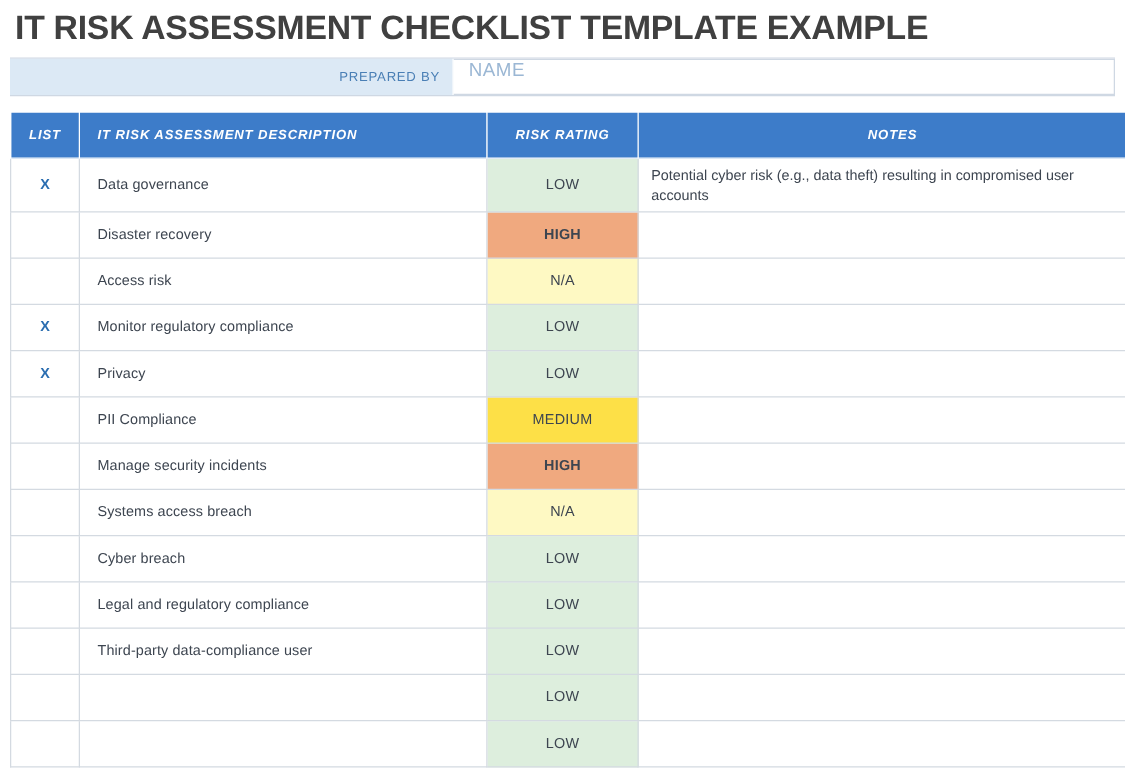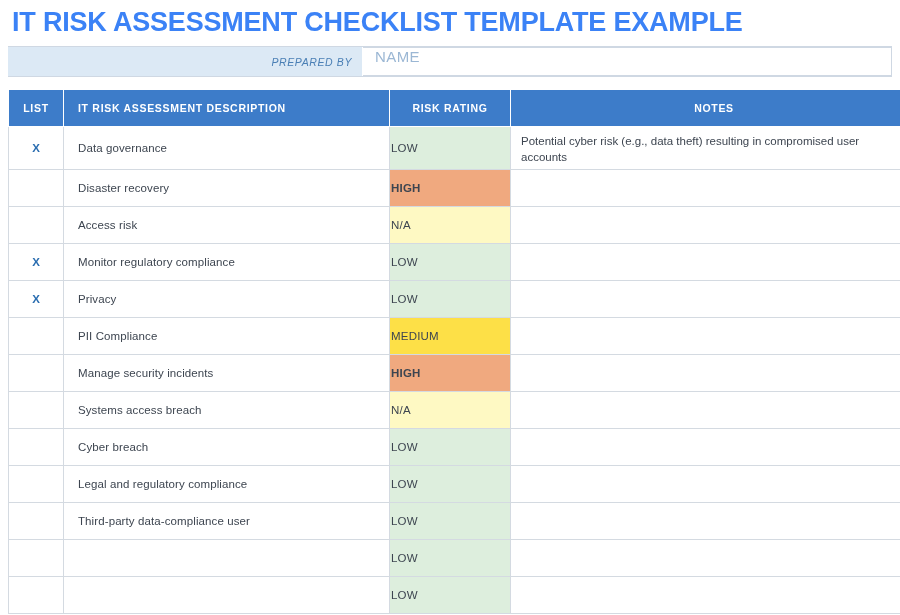--- a/index.html
+++ b/index.html
@@ -15,21 +15,21 @@
     overflow: hidden;
   }
   .page {
     width: 900px;
     box-sizing: border-box;
     padding: 0 8px;
   }
   .title {
     font-size: 27px;
     font-weight: bold;
-    color: #3b82f6;
+    color: #404040;
     letter-spacing: -0.2px;
     padding: 8px 0 10px 4px;
     margin: 0;
     line-height: 1.05;
   }
   
   .prepared-row {
     display: flex;
     align-items: stretch;
     border: 1px solid #cfd8e3;
@@ -40,21 +40,20 @@
   }
   .prepared-label-cell {
     width: 355px;
     background: #dce9f5;
     border-right: 1px solid #ffffff;
     display: flex;
     align-items: center;
     justify-content: flex-end;
     padding-right: 10px;
     box-sizing: border-box;
-    font-style: italic;
   }
   .prepared-label {
     font-size: 10.5px;
     letter-spacing: 0.6px;
     color: #4a7fb5;
     font-weight: normal;
   }
   .prepared-value-cell {
     flex: 1;
     background: #ffffff;
@@ -79,20 +78,21 @@
   }
   table.risk-table th {
     background: #3d7cc9;
     color: #ffffff;
     font-size: 10.5px;
     font-weight: bold;
     letter-spacing: 0.7px;
     height: 34px;
     border: 1px solid #ffffff;
     text-transform: uppercase;
+    font-style: italic;
   }
   th.col-list { width: 52px; }
   th.col-desc { width: 310px; text-align: left; padding-left: 14px; }
   th.col-rating { width: 118px; }
   th.col-notes { width: 404px; }
 
   table.risk-table td {
     border: 1px solid #d4dae1;
     height: 37px;
     font-size: 11.5px;
@@ -104,20 +104,21 @@
     color: #2a6db0;
     font-weight: bold;
     font-size: 11.5px;
   }
   td.cell-desc {
     padding-left: 14px;
     color: #3d4550;
     letter-spacing: 0.1px;
   }
   td.cell-rating {
+    text-align: center;
     font-size: 11px;
     color: #3d4550;
     letter-spacing: 0.2px;
   }
   td.cell-notes {
     padding: 4px 10px 4px 10px;
     font-size: 11px;
     color: #3d4550;
     line-height: 1.35;
     vertical-align: top;

